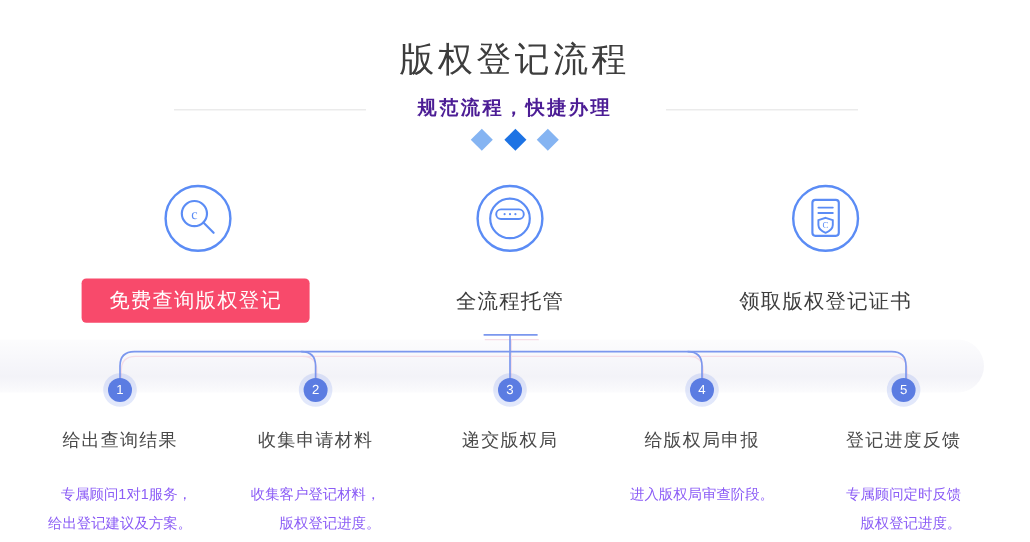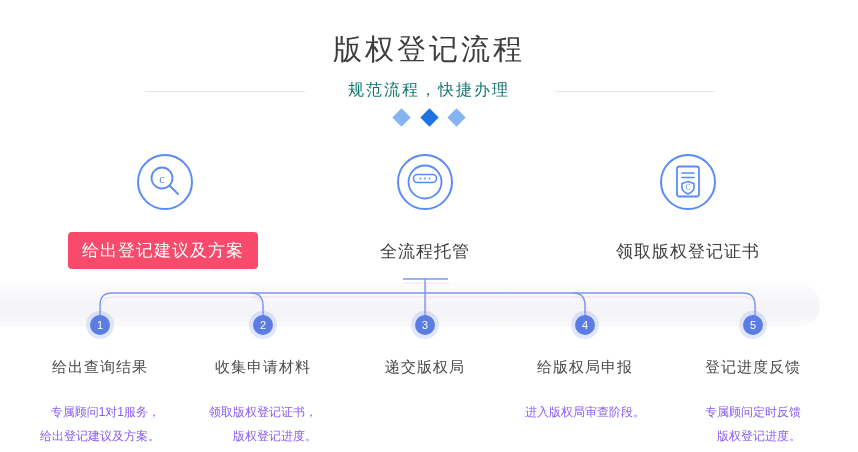--- a/index.html
+++ b/index.html
@@ -6,21 +6,21 @@
   html,body { width:858px; height:452px; overflow:hidden; }
   body { font-family:"Liberation Sans","DejaVu Sans",sans-serif; background:#ffffff; }
   .page { position:relative; width:858px; height:452px; background:#ffffff; }
 
   
   .title { position:absolute; top:30px; left:0; width:858px; text-align:center;
            font-family:"Liberation Serif","DejaVu Serif",serif;
            font-size:29px; color:#3d3d3d; letter-spacing:3px; font-weight:400; }
   .subtitle { position:absolute; top:80px; left:0; width:858px; text-align:center;
               font-family:"Liberation Serif","DejaVu Serif",serif;
-              font-size:16px; color:#0f766e; letter-spacing:2px; }
+              font-size:16px; color:#4c1d95; letter-spacing:2px;font-weight:bold; }
   .rule { position:absolute; top:91px; height:1px; width:160px; background:#e7e7e7; }
   .rule-left { left:145px; }
   .rule-right { left:555px; }
   .diamonds { position:absolute; top:110px; left:0; width:858px; text-align:center; }
   .diamond { display:inline-block; width:13px; height:13px; margin:0 5px;
              transform:rotate(45deg); }
 
   
   .feature-icon { position:absolute; top:152px; transform:translateX(-50%); }
   .fi-1 { left:165px; } .fi-2 { left:425px; } .fi-3 { left:688px; }
@@ -90,21 +90,21 @@
     <svg width="60" height="60" viewBox="0 0 60 60" fill="none">
       <circle cx="30" cy="30" r="27" stroke="#5b8cf5" stroke-width="2"></circle>
       <rect x="19" y="14.5" width="22" height="30" rx="2.5" stroke="#5b8cf5" stroke-width="1.8"></rect>
       <line x1="24" y1="21" x2="36" y2="21" stroke="#5b8cf5" stroke-width="1.6" stroke-linecap="round"></line>
       <line x1="24" y1="25.5" x2="36" y2="25.5" stroke="#5b8cf5" stroke-width="1.6" stroke-linecap="round"></line>
       <path d="M30 29.5 L36 31.5 L36 35.5 Q36 39.5 30 42 Q24 39.5 24 35.5 L24 31.5 Z" stroke="#5b8cf5" stroke-width="1.6" fill="none"></path>
       <text x="30" y="38" text-anchor="middle" font-size="7.5" font-family="Liberation Serif, DejaVu Serif, serif" fill="#5b8cf5">C</text>
     </svg>
   </div>
 
-  <button class="cta-button">给出登记建议及方案</button>
+  <button class="cta-button">免费查询版权登记</button>
   <div class="feature-label fl-2">全流程托管</div>
   <div class="feature-label fl-3">领取版权登记证书</div>
 
   <div class="band"></div>
 
   <svg class="connector" width="858" height="70" viewBox="0 270 858 70">
 
     <g transform="translate(1,4)" stroke="#f5dce6" stroke-width="1.2" fill="none">
       <path d="M 403 279 L 448 279"></path>
       <path d="M 425 279 L 425 315"></path>
@@ -132,21 +132,21 @@
   <div class="step-title sx-2">收集申请材料</div>
   <div class="step-title sx-3">递交版权局</div>
   <div class="step-title sx-4">给版权局申报</div>
   <div class="step-title sx-5">登记进度反馈</div>
 
   <div class="step-desc sx-1">
     <span>专属顾问1对1服务，</span><br>
     <span>给出登记建议及方案。</span>
   </div>
   <div class="step-desc sx-2">
-    <span>领取版权登记证书，</span><br>
+    <span>收集客户登记材料，</span><br>
     <span>版权登记进度。</span>
   </div>
   <div class="step-desc sx-4">
     <span>进入版权局审查阶段。</span><br>
     <span></span>
   </div>
   <div class="step-desc sx-5">
     <span>专属顾问定时反馈</span><br>
     <span>版权登记进度。</span>
   </div>

